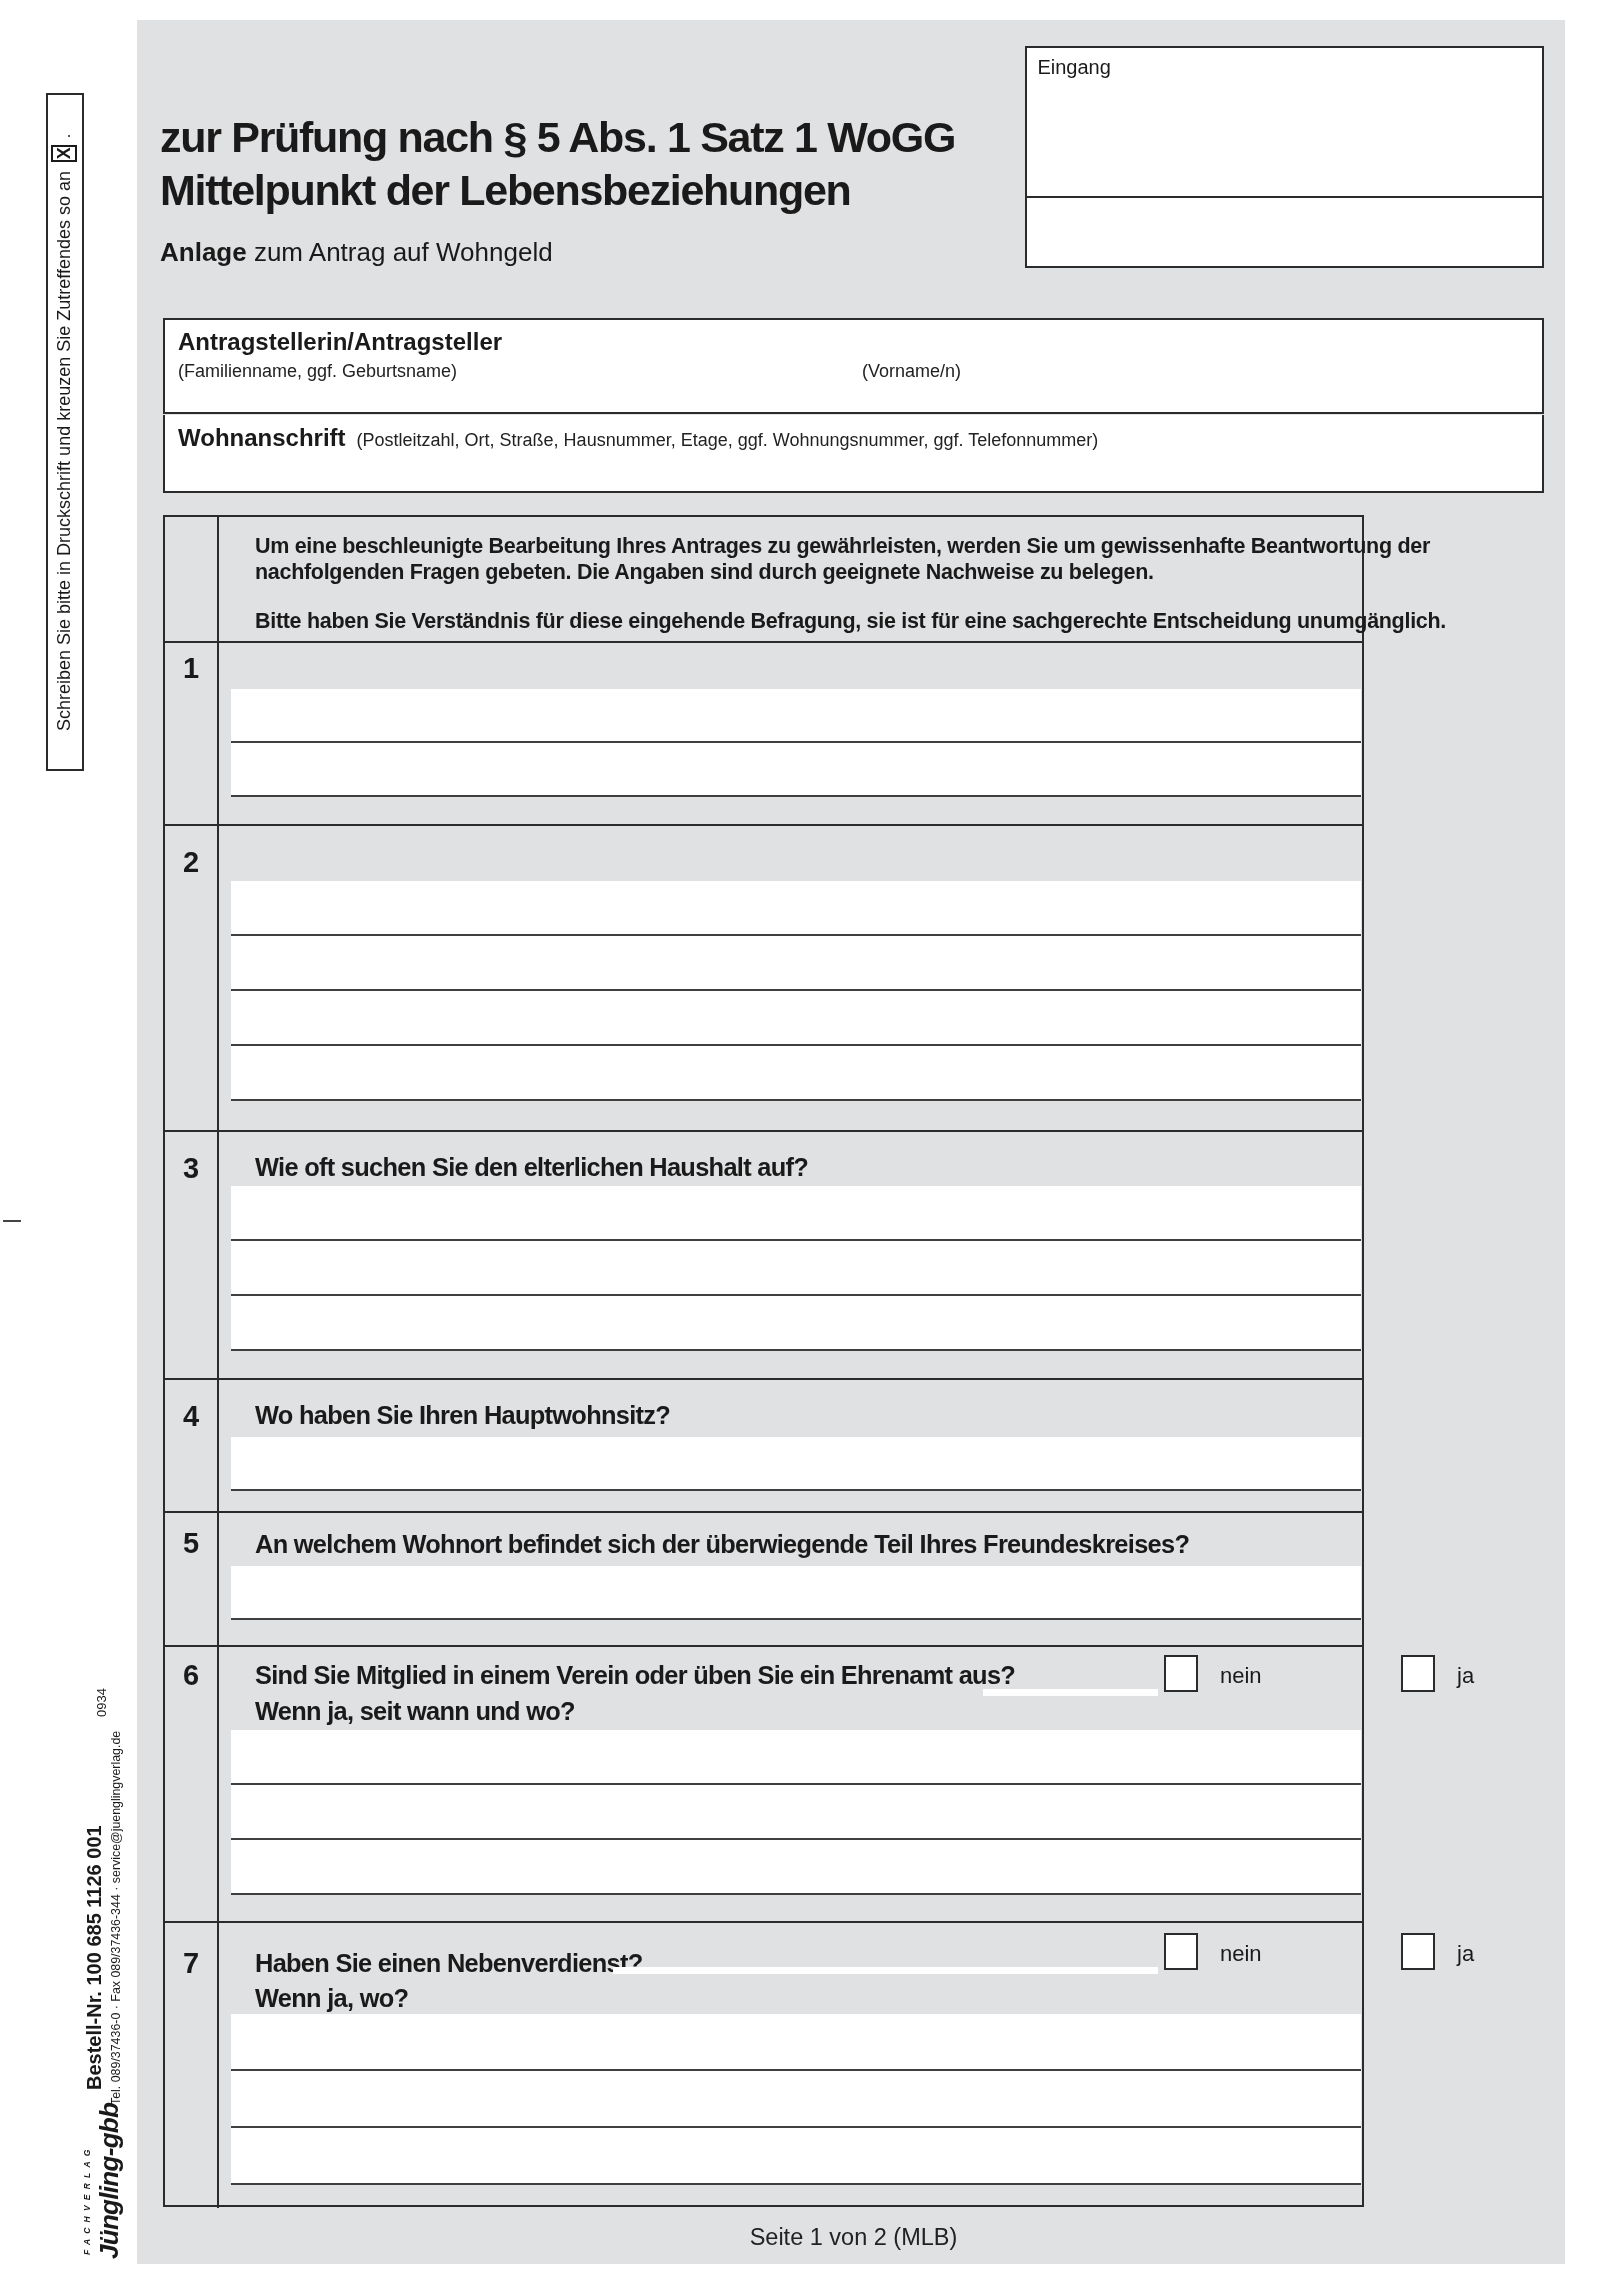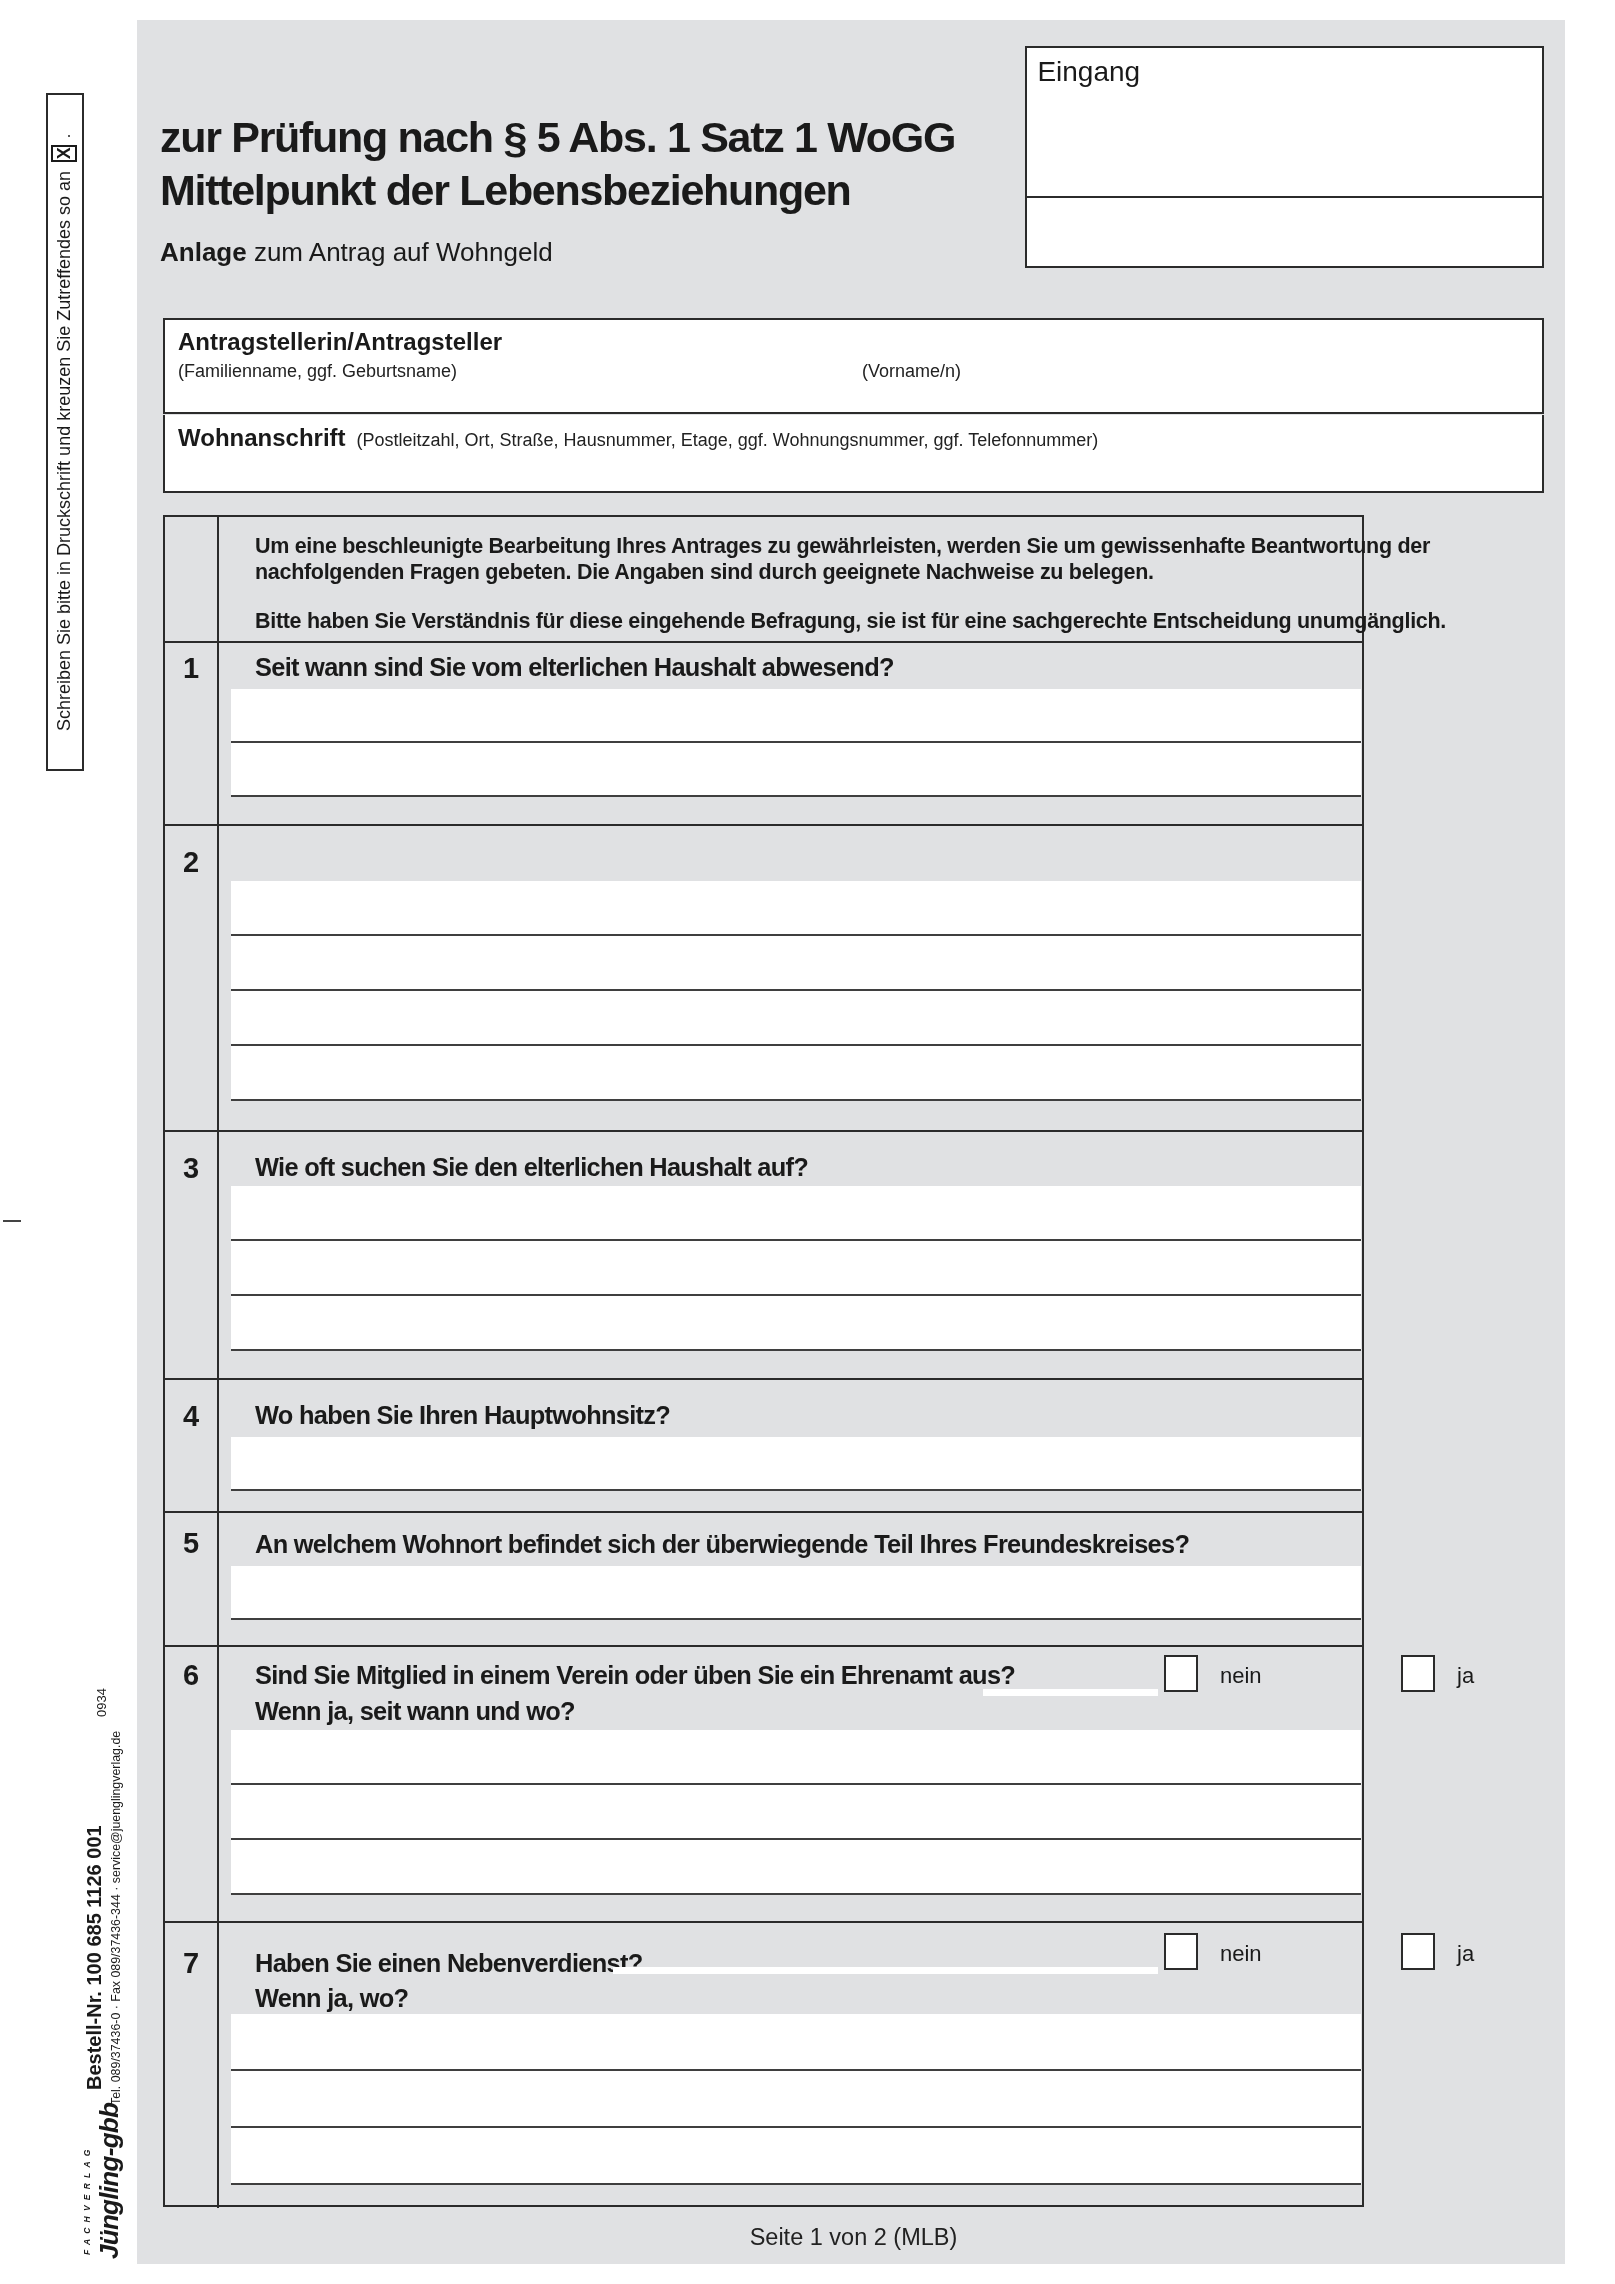--- a/index.html
+++ b/index.html
@@ -20,21 +20,21 @@
 
   
   .title-bar { left:156px; top:44px; width:780px; height:56px; background:#8a8b8d;
     color:#fff; font-weight:bold; font-size:42px; text-align:center; line-height:55px; letter-spacing:1.3px; }
   .h1 { left:160px; top:113px; font-size:43px; font-weight:bold; letter-spacing:-1.3px; white-space:nowrap; }
   .h2 { left:160px; top:166px; font-size:43px; font-weight:bold; letter-spacing:-1.3px; white-space:nowrap; }
   .annex { left:160px; top:237px; font-size:26px; white-space:nowrap; }
   .annex .b { font-weight:bold; }
 
   .eingang-box { left:1025px; top:46px; width:519px; height:222px; border:2px solid #2b2b2b; background:#fff; }
-  .eingang-upper { height:150px; border-bottom:2px solid #2b2b2b; padding:7.8px 10.4px; font-size:28px; }
+  .eingang-upper { height:150px; border-bottom:2px solid #2b2b2b; padding:7.8px 10.4px; font-size:20px; }
   .eingang-lower { height:68px; }
 
   
   .box { background:#fff; border:2px solid #2b2b2b; }
   .applicant-box { left:163px; top:318px; width:1381px; height:96px; padding:7.8px 13px; }
   .address-box { left:163px; top:415px; width:1381px; height:78px; border-top:none; padding:9px 13px; }
   .box-title { font-size:24px; font-weight:bold; }
   .hint { font-size:18px; color:#222; }
   .hint-row { position:relative; margin-top:5.2px; }
   .hint-right { position:absolute; left:684px; top:0; }
@@ -110,21 +110,20 @@
         <div class="intro-text">
           <p>Um eine beschleunigte Bearbeitung Ihres Antrages zu gewährleisten, werden Sie um gewissenhafte Beantwortung der nachfolgenden Fragen gebeten. Die Angaben sind durch geeignete Nachweise zu belegen.</p>
           <p>Bitte haben Sie Verständnis für diese eingehende Befragung, sie ist für eine sachgerechte Entscheidung unumgänglich.</p>
         </div>
       </div>
     </div>
 
     <div class="row" style="height:183px;">
       <div class="num" style="padding-top:9px;">1</div>
       <div class="cell">
-        <div class="q" style="top:10.4px;">Seit wann sind Sie vom elterlichen Haushalt abwesend?</div>
         <div class="lines" style="top:46px;">
           <div class="line" style="height:54px;"></div>
           <div class="line" style="height:54px;"></div>
         </div>
       </div>
     </div>
 
     <div class="row" style="height:306px;">
       <div class="num" style="padding-top:19.6px;">2</div>
       <div class="cell">

